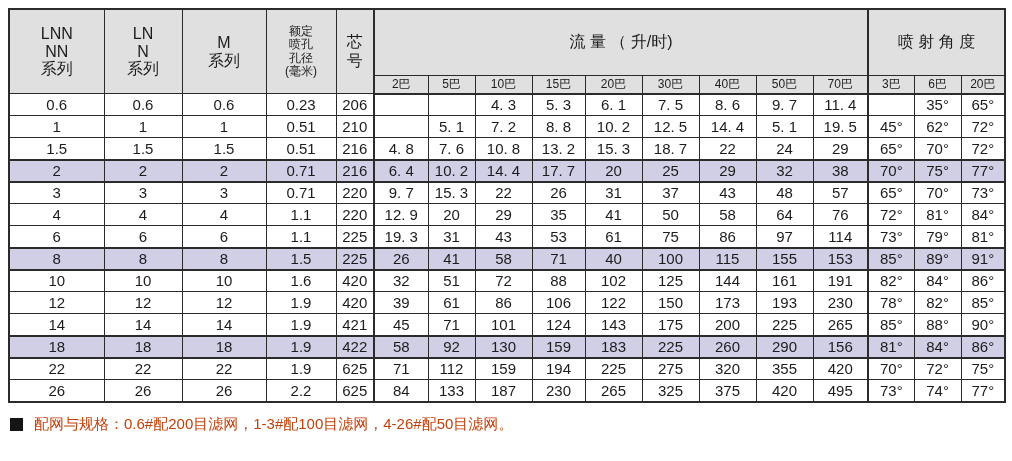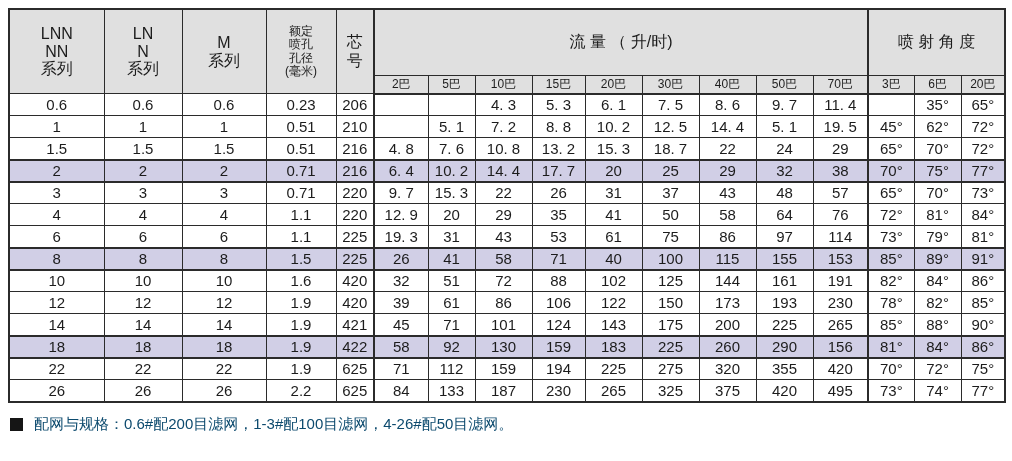--- a/index.html
+++ b/index.html
@@ -45,21 +45,21 @@
     border-top-width: 2px;
     border-bottom-width: 2px;
   }
   .gb { border-left-width: 2px !important; margin-left: 8px; }
   .note {
     margin: 12px 0 0 2px;
     display: flex;
     align-items: center;
     gap: 11px;
     font-size: 15px;
-    color: #0c4a6e;
+    color: #c2410c;
   }
   .note .sq {
     width: 13px; height: 13px;
     background: #151515;
     display: inline-block;
     flex: 0 0 auto;
   }
 </style>
 </head>
 <body>

